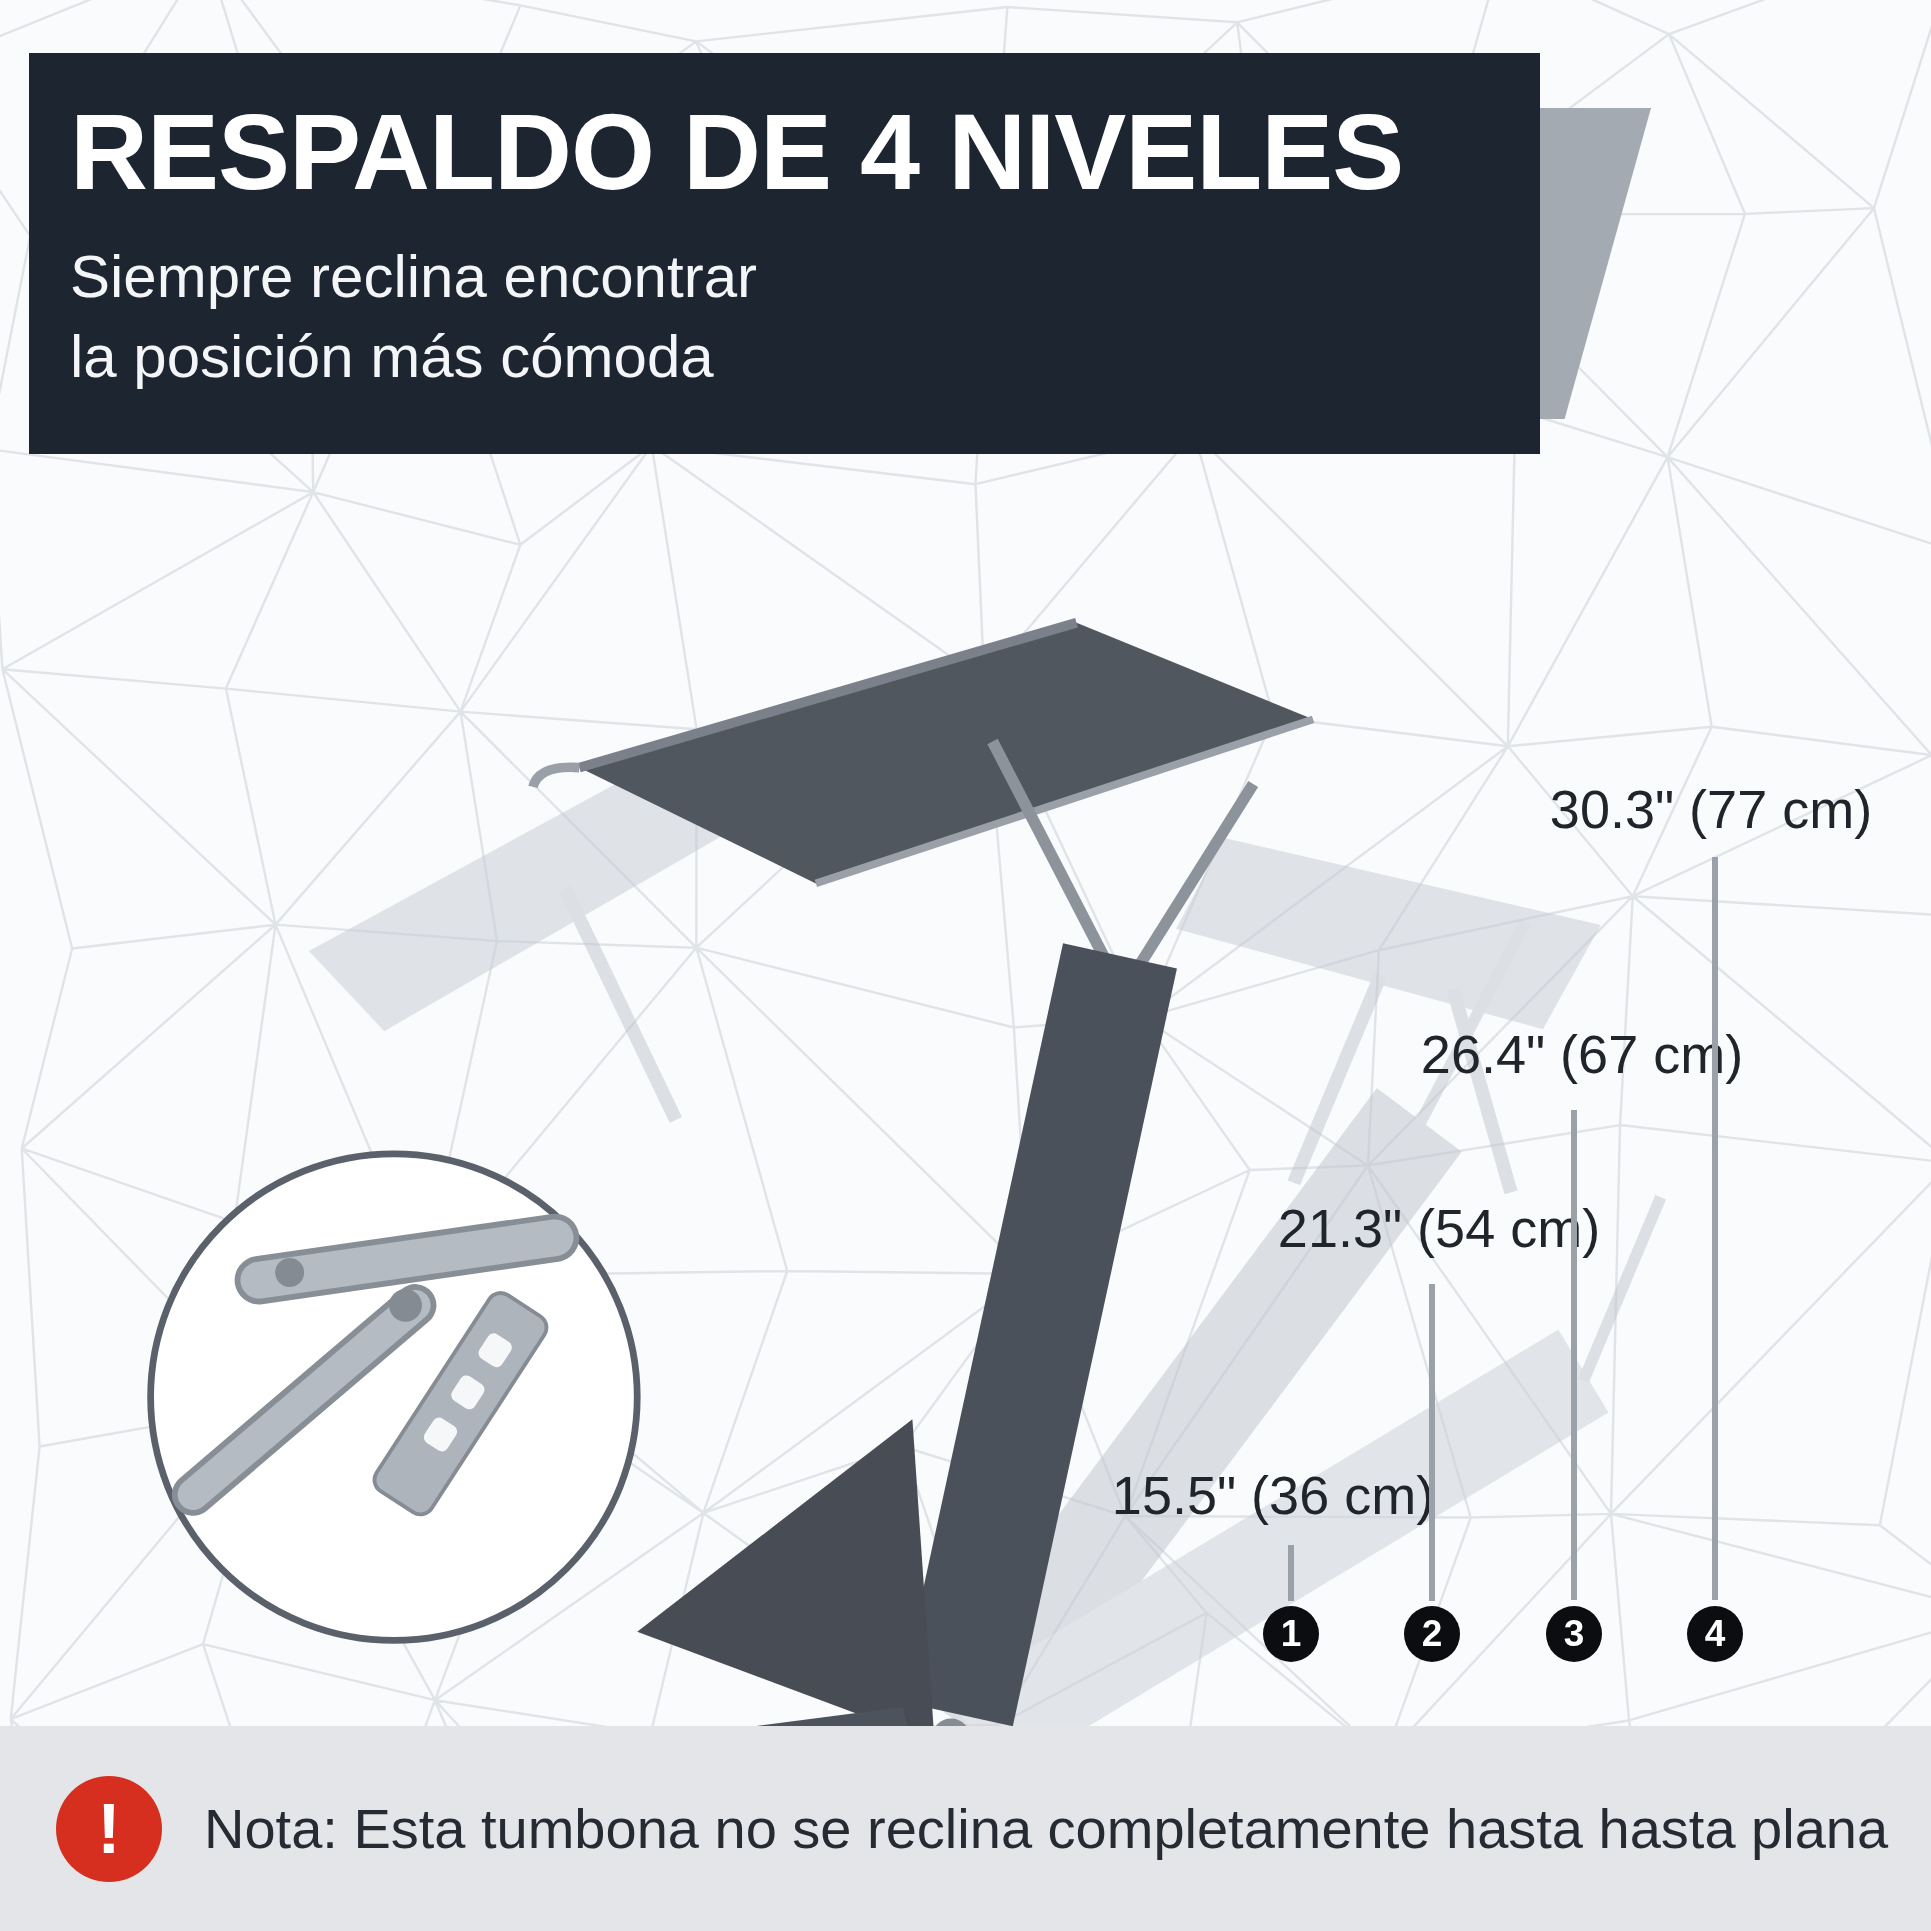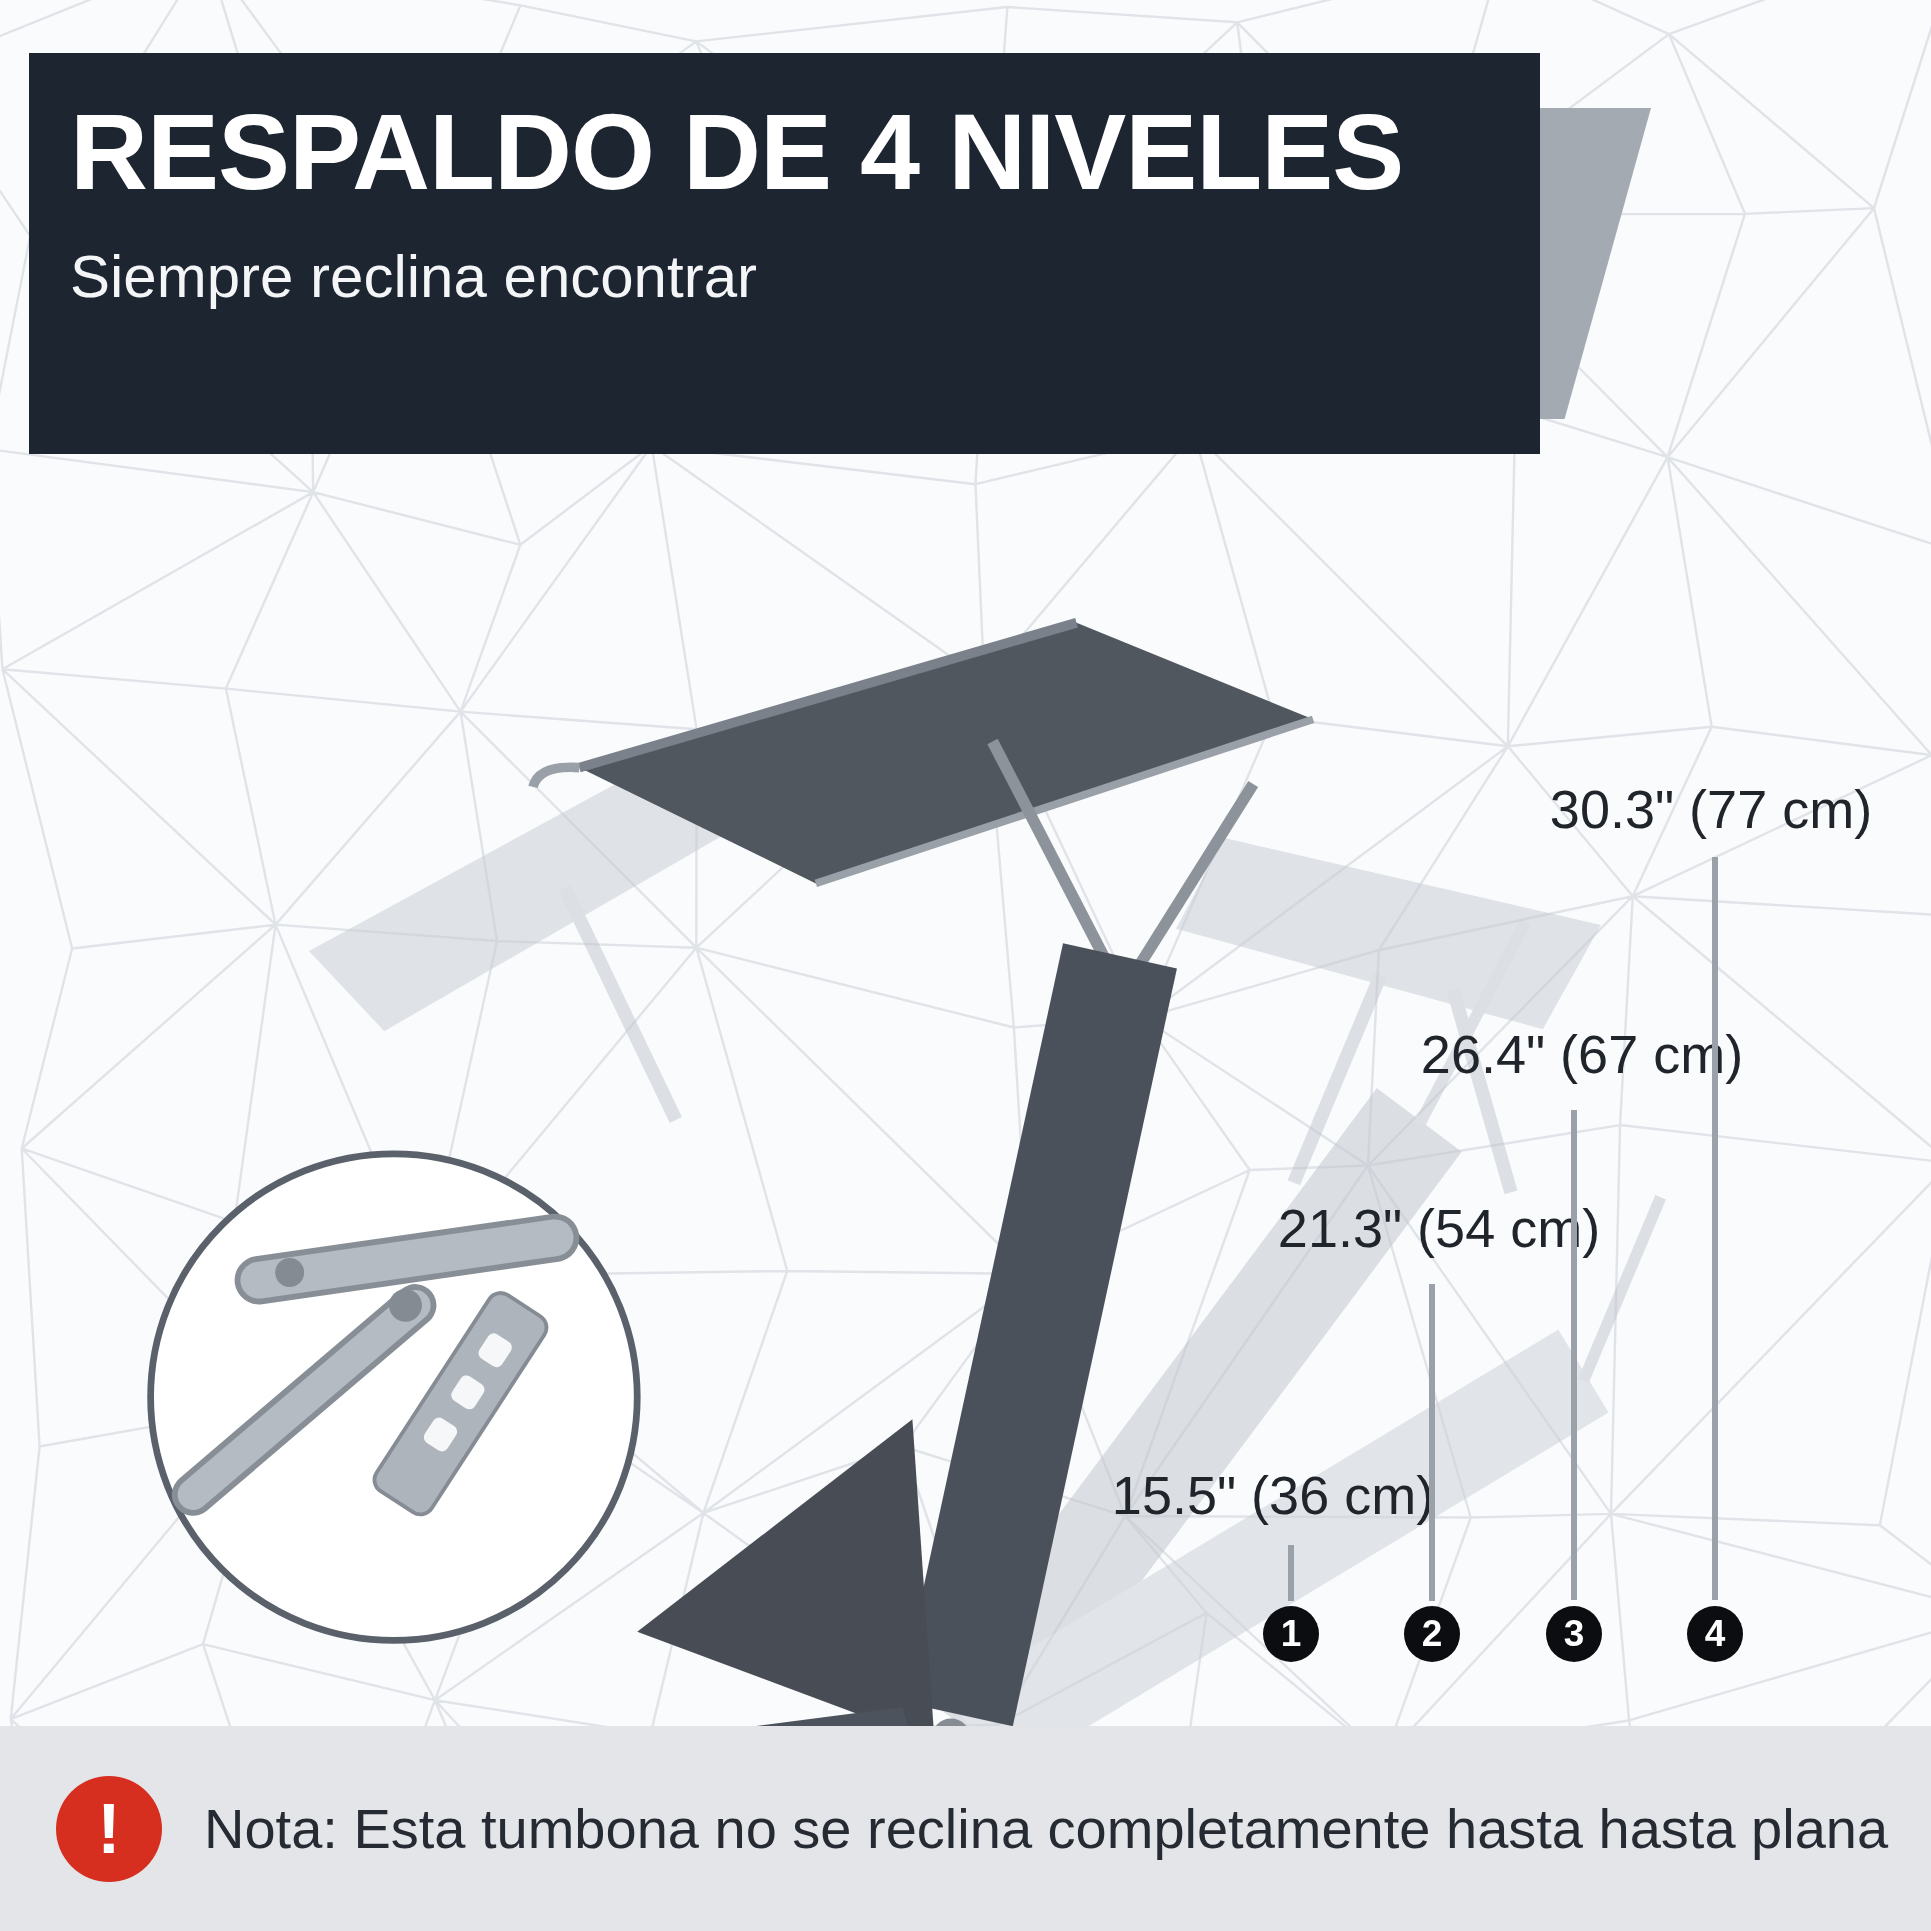--- a/index.html
+++ b/index.html
@@ -56,20 +56,21 @@
 
   <svg id="mesh" class="mesh" viewBox="0 0 2000 2000">
       <path d="M-84.99068662058129,71.52996789036783L214.17033341208955,-49.20634301109535M-84.99068662058129,71.52996789036783L31.264624398324937,244.5422626470878M214.17033341208955,-49.20634301109535L31.264624398324937,244.5422626470878M214.17033341208955,-49.20634301109535L538.9930125204813,5.56143173042752M214.17033341208955,-49.20634301109535L321.8083096047902,302.2595277089903M214.17033341208955,-49.20634301109535L435.8822049996267,252.21942872610848M538.9930125204813,5.56143173042752L720.9830932952385,42.84901307329955M538.9930125204813,5.56143173042752L435.8822049996267,252.21942872610848M720.9830932952385,42.84901307329955L435.8822049996267,252.21942872610848M720.9830932952385,42.84901307329955L1043.3627229455685,7.28454616958487M720.9830932952385,42.84901307329955L821.9385997052018,282.04524532754215M720.9830932952385,42.84901307329955L1024.4382200014954,263.1635651356371M1043.3627229455685,7.28454616958487L1281.3674722129329,23.10548276086593M1043.3627229455685,7.28454616958487L1024.4382200014954,263.1635651356371M1281.3674722129329,23.10548276086593L1024.4382200014954,263.1635651356371M1281.3674722129329,23.10548276086593L1553.848761873715,-43.85918847232088M1281.3674722129329,23.10548276086593L1320.0392346526678,319.4168073890809M1281.3674722129329,23.10548276086593L1478.2817882826932,222.01566722570718M1553.848761873715,-43.85918847232088L1728.619345702985,35.34323006884345M1553.848761873715,-43.85918847232088L1478.2817882826932,222.01566722570718M1728.619345702985,35.34323006884345L1478.2817882826932,222.01566722570718M1728.619345702985,35.34323006884345L2033.6677670519184,-75.83915840873455M1728.619345702985,35.34323006884345L1807.3190624603624,221.48277131211142M1728.619345702985,35.34323006884345L1940.9374426565773,215.59872909476923M2033.6677670519184,-75.83915840873455L1940.9374426565773,215.59872909476923M31.264624398324937,244.5422626470878L321.8083096047902,302.2595277089903M31.264624398324937,244.5422626470878L-12.16010421382268,465.12847828219105M31.264624398324937,244.5422626470878L324.33448878551576,509.75301816349526M321.8083096047902,302.2595277089903L435.8822049996267,252.21942872610848M321.8083096047902,302.2595277089903L324.33448878551576,509.75301816349526M435.8822049996267,252.21942872610848L324.33448878551576,509.75301816349526M435.8822049996267,252.21942872610848L821.9385997052018,282.04524532754215M435.8822049996267,252.21942872610848L538.9762738644966,564.2348405948071M435.8822049996267,252.21942872610848L674.9658769229268,461.4934436308655M821.9385997052018,282.04524532754215L1024.4382200014954,263.1635651356371M821.9385997052018,282.04524532754215L674.9658769229268,461.4934436308655M1024.4382200014954,263.1635651356371L674.9658769229268,461.4934436308655M1024.4382200014954,263.1635651356371L1320.0392346526678,319.4168073890809M1024.4382200014954,263.1635651356371L1010.3071039567269,501.4962007089035M1024.4382200014954,263.1635651356371L1236.645314540549,447.8014830047272M1320.0392346526678,319.4168073890809L1478.2817882826932,222.01566722570718M1320.0392346526678,319.4168073890809L1236.645314540549,447.8014830047272M1478.2817882826932,222.01566722570718L1236.645314540549,447.8014830047272M1478.2817882826932,222.01566722570718L1807.3190624603624,221.48277131211142M1478.2817882826932,222.01566722570718L1569.5248604493797,424.3295727247976M1478.2817882826932,222.01566722570718L1727.1287856726576,473.5008003555708M1807.3190624603624,221.48277131211142L1940.9374426565773,215.59872909476923M1807.3190624603624,221.48277131211142L1727.1287856726576,473.5008003555708M1940.9374426565773,215.59872909476923L1727.1287856726576,473.5008003555708M1940.9374426565773,215.59872909476923L2027.9515760778224,572.1391399610504M-12.16010421382268,465.12847828219105L324.33448878551576,509.75301816349526M-12.16010421382268,465.12847828219105L2.525325374456744,693.143568494424M324.33448878551576,509.75301816349526L2.525325374456744,693.143568494424M324.33448878551576,509.75301816349526L538.9762738644966,564.2348405948071M324.33448878551576,509.75301816349526L233.95568578455396,713.2109809984504M324.33448878551576,509.75301816349526L476.95764095613623,737.0715497816315M538.9762738644966,564.2348405948071L674.9658769229268,461.4934436308655M538.9762738644966,564.2348405948071L476.95764095613623,737.0715497816315M674.9658769229268,461.4934436308655L476.95764095613623,737.0715497816315M674.9658769229268,461.4934436308655L1010.3071039567269,501.4962007089035M674.9658769229268,461.4934436308655L721.5371798800943,755.3822447454475M674.9658769229268,461.4934436308655L1019.3874367346929,704.6491999829417M1010.3071039567269,501.4962007089035L1236.645314540549,447.8014830047272M1010.3071039567269,501.4962007089035L1019.3874367346929,704.6491999829417M1236.645314540549,447.8014830047272L1019.3874367346929,704.6491999829417M1236.645314540549,447.8014830047272L1569.5248604493797,424.3295727247976M1236.645314540549,447.8014830047272L1319.1041133013107,742.8322551296243M1236.645314540549,447.8014830047272L1561.7119635952226,772.9721449073274M1569.5248604493797,424.3295727247976L1727.1287856726576,473.5008003555708M1569.5248604493797,424.3295727247976L1561.7119635952226,772.9721449073274M1727.1287856726576,473.5008003555708L1561.7119635952226,772.9721449073274M1727.1287856726576,473.5008003555708L2027.9515760778224,572.1391399610504M1727.1287856726576,473.5008003555708L1772.8394574522224,752.7613995027549M1727.1287856726576,473.5008003555708L2000.8414428009844,782.129156145793M2027.9515760778224,572.1391399610504L2000.8414428009844,782.129156145793M2.525325374456744,693.143568494424L233.95568578455396,713.2109809984504M2.525325374456744,693.143568494424L74.72734234283088,982.4427559587373M2.525325374456744,693.143568494424L285.3993984965605,957.6905316918578M233.95568578455396,713.2109809984504L476.95764095613623,737.0715497816315M233.95568578455396,713.2109809984504L285.3993984965605,957.6905316918578M476.95764095613623,737.0715497816315L285.3993984965605,957.6905316918578M476.95764095613623,737.0715497816315L721.5371798800943,755.3822447454475M476.95764095613623,737.0715497816315L514.7661450550734,974.5999406183138M476.95764095613623,737.0715497816315L721.2019720003949,981.543410637669M721.5371798800943,755.3822447454475L1019.3874367346929,704.6491999829417M721.5371798800943,755.3822447454475L721.2019720003949,981.543410637669M1019.3874367346929,704.6491999829417L721.2019720003949,981.543410637669M1019.3874367346929,704.6491999829417L1319.1041133013107,742.8322551296243M1019.3874367346929,704.6491999829417L1050.1025873027288,1064.1847969634387M1019.3874367346929,704.6491999829417L1183.8825645152865,1054.261808418325M1319.1041133013107,742.8322551296243L1561.7119635952226,772.9721449073274M1319.1041133013107,742.8322551296243L1183.8825645152865,1054.261808418325M1561.7119635952226,772.9721449073274L1183.8825645152865,1054.261808418325M1561.7119635952226,772.9721449073274L1772.8394574522224,752.7613995027549M1561.7119635952226,772.9721449073274L1428.2140867892717,984.1566672917254M1561.7119635952226,772.9721449073274L1691.1071720282116,928.2402781505325M1772.8394574522224,752.7613995027549L2000.8414428009844,782.129156145793M1772.8394574522224,752.7613995027549L1691.1071720282116,928.2402781505325M2000.8414428009844,782.129156145793L1691.1071720282116,928.2402781505325M2000.8414428009844,782.129156145793L2084.3548760001336,952.4009342479524M74.72734234283088,982.4427559587373L285.3993984965605,957.6905316918578M74.72734234283088,982.4427559587373L22.501905335812776,1189.5229790054834M285.3993984965605,957.6905316918578L22.501905335812776,1189.5229790054834M285.3993984965605,957.6905316918578L514.7661450550734,974.5999406183138M285.3993984965605,957.6905316918578L242.7081451600921,1265.7957056680675M285.3993984965605,957.6905316918578L438.42516320917065,1321.7180565310261M514.7661450550734,974.5999406183138L721.2019720003949,981.543410637669M514.7661450550734,974.5999406183138L438.42516320917065,1321.7180565310261M721.2019720003949,981.543410637669L438.42516320917065,1321.7180565310261M721.2019720003949,981.543410637669L1050.1025873027288,1064.1847969634387M721.2019720003949,981.543410637669L815.3761169548966,1316.3976609480555M721.2019720003949,981.543410637669L1065.4875539711154,1319.3195925347131M1050.1025873027288,1064.1847969634387L1183.8825645152865,1054.261808418325M1050.1025873027288,1064.1847969634387L1065.4875539711154,1319.3195925347131M1183.8825645152865,1054.261808418325L1065.4875539711154,1319.3195925347131M1183.8825645152865,1054.261808418325L1428.2140867892717,984.1566672917254M1183.8825645152865,1054.261808418325L1294.3917309257163,1211.8216685144332M1183.8825645152865,1054.261808418325L1416.7827220781626,1207.2099676785106M1428.2140867892717,984.1566672917254L1691.1071720282116,928.2402781505325M1428.2140867892717,984.1566672917254L1416.7827220781626,1207.2099676785106M1691.1071720282116,928.2402781505325L1416.7827220781626,1207.2099676785106M1691.1071720282116,928.2402781505325L2084.3548760001336,952.4009342479524M1691.1071720282116,928.2402781505325L1677.9267727271313,1165.2692248952897M1691.1071720282116,928.2402781505325L2019.862815134629,1204.333967710535M2084.3548760001336,952.4009342479524L2019.862815134629,1204.333967710535M22.501905335812776,1189.5229790054834L242.7081451600921,1265.7957056680675M22.501905335812776,1189.5229790054834L40.99531096219798,1498.1913416614716M22.501905335812776,1189.5229790054834L281.87930435262587,1455.4682545831745M242.7081451600921,1265.7957056680675L438.42516320917065,1321.7180565310261M242.7081451600921,1265.7957056680675L281.87930435262587,1455.4682545831745M438.42516320917065,1321.7180565310261L281.87930435262587,1455.4682545831745M438.42516320917065,1321.7180565310261L815.3761169548966,1316.3976609480555M438.42516320917065,1321.7180565310261L564.9547794135077,1454.977602823627M438.42516320917065,1321.7180565310261L728.5706566989285,1567.0271388916426M815.3761169548966,1316.3976609480555L1065.4875539711154,1319.3195925347131M815.3761169548966,1316.3976609480555L728.5706566989285,1567.0271388916426M1065.4875539711154,1319.3195925347131L728.5706566989285,1567.0271388916426M1065.4875539711154,1319.3195925347131L1294.3917309257163,1211.8216685144332M1065.4875539711154,1319.3195925347131L935.1233518357031,1498.1743026632696M1065.4875539711154,1319.3195925347131L1165.5048615720611,1570.2084416315M1294.3917309257163,1211.8216685144332L1416.7827220781626,1207.2099676785106M1294.3917309257163,1211.8216685144332L1165.5048615720611,1570.2084416315M1416.7827220781626,1207.2099676785106L1165.5048615720611,1570.2084416315M1416.7827220781626,1207.2099676785106L1677.9267727271313,1165.2692248952897M1416.7827220781626,1207.2099676785106L1523.2785006185427,1571.759895848464M1416.7827220781626,1207.2099676785106L1668.5695251373431,1568.0089833275456M1677.9267727271313,1165.2692248952897L2019.862815134629,1204.333967710535M1677.9267727271313,1165.2692248952897L1668.5695251373431,1568.0089833275456M2019.862815134629,1204.333967710535L1668.5695251373431,1568.0089833275456M2019.862815134629,1204.333967710535L1946.982786060303,1579.6853155105773M40.99531096219798,1498.1913416614716L281.87930435262587,1455.4682545831745M40.99531096219798,1498.1913416614716L11.09778627105886,1780.493857686172M281.87930435262587,1455.4682545831745L11.09778627105886,1780.493857686172M281.87930435262587,1455.4682545831745L564.9547794135077,1454.977602823627M281.87930435262587,1455.4682545831745L210.26613149571517,1702.8720484850332M281.87930435262587,1455.4682545831745L450.5188879536087,1760.949836301594M564.9547794135077,1454.977602823627L728.5706566989285,1567.0271388916426M564.9547794135077,1454.977602823627L450.5188879536087,1760.949836301594M728.5706566989285,1567.0271388916426L450.5188879536087,1760.949836301594M728.5706566989285,1567.0271388916426L935.1233518357031,1498.1743026632696M728.5706566989285,1567.0271388916426L673.8987208897707,1795.8019943771892M728.5706566989285,1567.0271388916426L1034.1194974207876,1786.3931511768108M935.1233518357031,1498.1743026632696L1165.5048615720611,1570.2084416315M935.1233518357031,1498.1743026632696L1034.1194974207876,1786.3931511768108M1165.5048615720611,1570.2084416315L1034.1194974207876,1786.3931511768108M1165.5048615720611,1570.2084416315L1523.2785006185427,1571.759895848464M1165.5048615720611,1570.2084416315L1249.6918286591265,1670.5642739383338M1165.5048615720611,1570.2084416315L1433.7520815752223,1821.2350347620597M1523.2785006185427,1571.759895848464L1668.5695251373431,1568.0089833275456M1523.2785006185427,1571.759895848464L1433.7520815752223,1821.2350347620597M1668.5695251373431,1568.0089833275456L1433.7520815752223,1821.2350347620597M1668.5695251373431,1568.0089833275456L1946.982786060303,1579.6853155105773M1668.5695251373431,1568.0089833275456L1687.2292459393987,1781.9365034750367M1668.5695251373431,1568.0089833275456L2066.8139049419265,1671.3003589614761M1946.982786060303,1579.6853155105773L2066.8139049419265,1671.3003589614761M11.09778627105886,1780.493857686172L210.26613149571517,1702.8720484850332M11.09778627105886,1780.493857686172L65.13306553016095,2061.432365414888M11.09778627105886,1780.493857686172L333.7655280198741,2077.229430024619M210.26613149571517,1702.8720484850332L450.5188879536087,1760.949836301594M210.26613149571517,1702.8720484850332L333.7655280198741,2077.229430024619M450.5188879536087,1760.949836301594L333.7655280198741,2077.229430024619M450.5188879536087,1760.949836301594L673.8987208897707,1795.8019943771892M450.5188879536087,1760.949836301594L545.0304237706729,1986.3323136984056M450.5188879536087,1760.949836301594L707.1963291020115,2038.703217508133M673.8987208897707,1795.8019943771892L1034.1194974207876,1786.3931511768108M673.8987208897707,1795.8019943771892L707.1963291020115,2038.703217508133M1034.1194974207876,1786.3931511768108L707.1963291020115,2038.703217508133M1034.1194974207876,1786.3931511768108L1249.6918286591265,1670.5642739383338M1034.1194974207876,1786.3931511768108L1064.976659193624,1982.7110672405506M1034.1194974207876,1786.3931511768108L1204.9071119352743,1983.8302961545205M1249.6918286591265,1670.5642739383338L1433.7520815752223,1821.2350347620597M1249.6918286591265,1670.5642739383338L1204.9071119352743,1983.8302961545205M1433.7520815752223,1821.2350347620597L1204.9071119352743,1983.8302961545205M1433.7520815752223,1821.2350347620597L1687.2292459393987,1781.9365034750367M1433.7520815752223,1821.2350347620597L1565.7874690279307,2009.9919524299876M1433.7520815752223,1821.2350347620597L1724.7444907993752,2020.6568650974225M1687.2292459393987,1781.9365034750367L2066.8139049419265,1671.3003589614761M1687.2292459393987,1781.9365034750367L1724.7444907993752,2020.6568650974225M2066.8139049419265,1671.3003589614761L1724.7444907993752,2020.6568650974225M2066.8139049419265,1671.3003589614761L2039.931692380892,1971.953845651333M65.13306553016095,2061.432365414888L333.7655280198741,2077.229430024619M333.7655280198741,2077.229430024619L545.0304237706729,1986.3323136984056M545.0304237706729,1986.3323136984056L707.1963291020115,2038.703217508133M707.1963291020115,2038.703217508133L1064.976659193624,1982.7110672405506M1064.976659193624,1982.7110672405506L1204.9071119352743,1983.8302961545205M1204.9071119352743,1983.8302961545205L1565.7874690279307,2009.9919524299876M1565.7874690279307,2009.9919524299876L1724.7444907993752,2020.6568650974225M1724.7444907993752,2020.6568650974225L2039.931692380892,1971.953845651333" fill="none" stroke="#e0e3e8" stroke-width="2.5"></path>
     </svg>
 
   <div class="accent"></div>
 
   <div class="header">
     <h1>RESPALDO DE 4 NIVELES</h1>
     <p class="sub first">Siempre reclina encontrar</p>
+    <p class="sub">la posición más cómoda</p>
   </div>
 
   <svg class="art" viewBox="0 0 2000 2000">
     <g opacity="0.55">
       <polygon class="ghosty" points="320,985 700,778 772,852 398,1068"></polygon>
       <line x1="585" y1="920" x2="700" y2="1160" stroke="#c4c9d0" stroke-width="14"></line>
       <polygon class="ghosty" points="1268,868 1658,958 1598,1066 1218,962"></polygon>
       <line x1="1430" y1="1010" x2="1340" y2="1225" stroke="#c4c9d0" stroke-width="14"></line>
       <line x1="1505" y1="1025" x2="1565" y2="1235" stroke="#c4c9d0" stroke-width="14"></line>
       <polygon points="956,1757 1044,1823 1514,1193 1426,1127" fill="#c3c8d0"></polygon>

